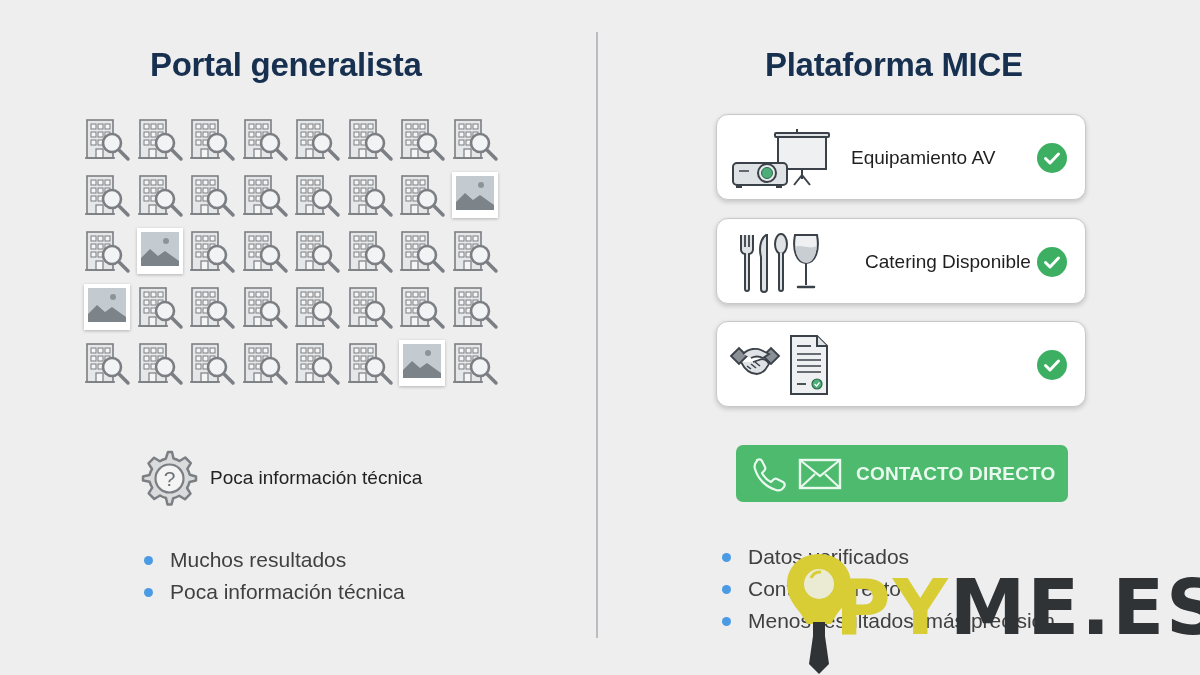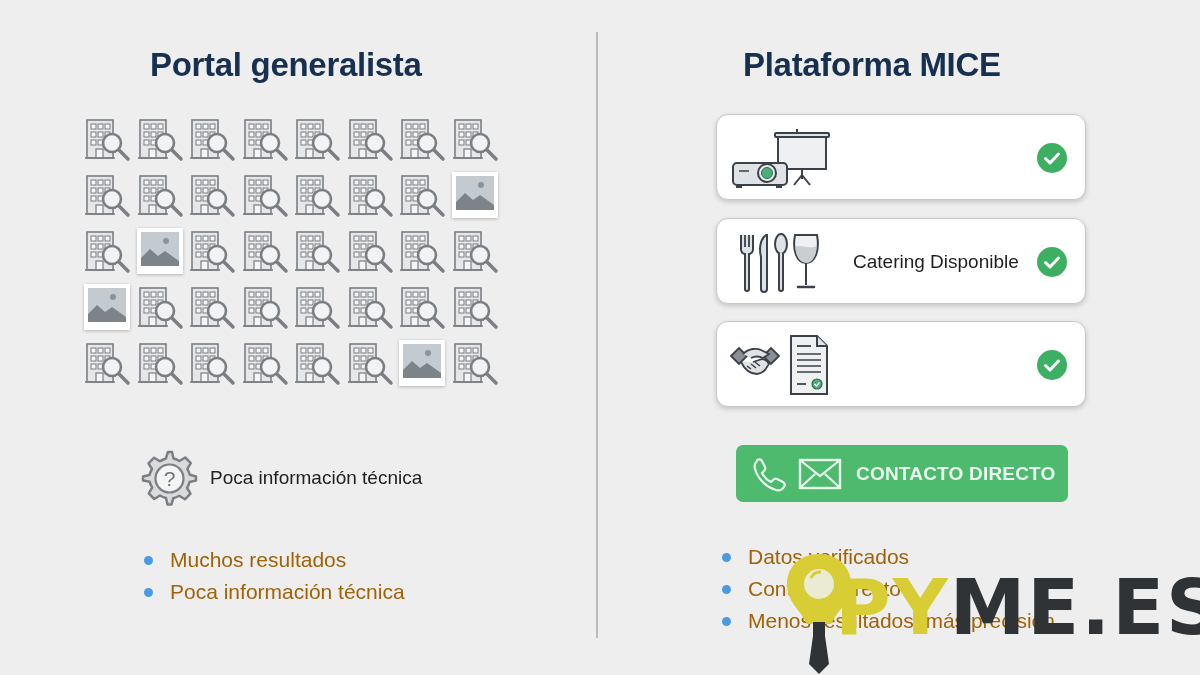--- a/index.html
+++ b/index.html
@@ -14,21 +14,21 @@
     position: absolute;
     top: 36px;
     font-size: 33px;
     font-weight: 700;
     color: #17304f;
     letter-spacing: -0.3px;
     white-space: nowrap;
     margin-top: 10px;
   }
   #left-title { left: 150px; }
-  #right-title { left: 743px; }
+  #right-title { left: 765px; }
   .divider {
     position: absolute;
     left: 596px; top: 32px;
     width: 2px; height: 606px;
     background: #b9bcc0;
   }
   
   .grid {
     position: absolute;
     left: 84px; top: 116px;
@@ -56,21 +56,21 @@
   
   .bullets {
     position: absolute;
     list-style: none;
   }
   .bullets li {
     position: relative;
     font-size: 21px;
     line-height: 32px;
     padding-left: 26px;
-    color: #a16207;
+    color: #404040;
     white-space: nowrap;
   }
   .bullets li::before {
     content: "";
     position: absolute; left: 0; top: 12px;
     width: 9px; height: 9px;
     border-radius: 50%;
     background: #4a9be3;
   }
   #left-bullets { left: 144px; top: 544px; }
@@ -849,20 +849,21 @@
     <line x1="73" y1="42" x2="73" y2="52" stroke="#3b4148" stroke-width="2"></line>
     <line x1="73" y1="48" x2="65" y2="58" stroke="#3b4148" stroke-width="2"></line>
     <line x1="73" y1="48" x2="81" y2="58" stroke="#3b4148" stroke-width="2"></line>
     <rect x="4" y="36" width="54" height="22" rx="4" fill="#dfe3e6" stroke="#3b4148" stroke-width="2"></rect>
     <rect x="7" y="57" width="6" height="4" fill="#3b4148"></rect>
     <rect x="47" y="57" width="6" height="4" fill="#3b4148"></rect>
     <circle cx="38" cy="46" r="9" fill="#e9ecee" stroke="#3b4148" stroke-width="2"></circle>
     <circle cx="38" cy="46" r="5.5" fill="#4dae79" stroke="#2e6b4c" stroke-width="1"></circle>
     <line x1="10" y1="44" x2="20" y2="44" stroke="#3b4148" stroke-width="1.5"></line>
   </svg>
+  <span class="label" style="left:134px">Equipamiento AV</span>
   <svg class="check" viewBox="0 0 30 30">
     <circle cx="15" cy="15" r="15" fill="#3daf62"></circle>
     <path d="M8.5 15.5 l4.5 4.5 l8.5-9" fill="none" stroke="#fff" stroke-width="3" stroke-linecap="round" stroke-linejoin="round"></path>
   </svg>
 </div>
 
 <div class="card" id="card-catering">
   <svg class="icon" viewBox="0 0 100 62" width="100">
 
     <path d="M12 4 v14 a5 5 0 0 0 4 5 v35 a2 2 0 0 0 4 0 v-35 a5 5 0 0 0 4-5 v-14" fill="#dfe3e6" stroke="#3b4148" stroke-width="2"></path>
@@ -872,21 +873,21 @@
     <path d="M37 4 c-6 4 -7 14 -5 22 v32 a3 3 0 0 0 6 0 V4 z" fill="#dfe3e6" stroke="#3b4148" stroke-width="2"></path>
 
     <ellipse cx="52" cy="13" rx="6" ry="10" fill="#dfe3e6" stroke="#3b4148" stroke-width="2"></ellipse>
     <path d="M50 22 v36 a2 2 0 0 0 4 0 v-36" fill="#dfe3e6" stroke="#3b4148" stroke-width="2"></path>
 
     <path d="M66 4 h22 c3 16 -2 28 -11 28 c-9 0 -14 -12 -11 -28z" fill="#eef0f2" stroke="#3b4148" stroke-width="2"></path>
     <path d="M66.5 16 c6 -3 14 3 21 -1 c0 9 -4 17 -10 17 c-7 0 -11 -8 -11 -16z" fill="#c9ced3"></path>
     <line x1="77" y1="32" x2="77" y2="54" stroke="#3b4148" stroke-width="2"></line>
     <line x1="69" y1="56" x2="85" y2="56" stroke="#3b4148" stroke-width="2.5" stroke-linecap="round"></line>
   </svg>
-  <span class="label" style="left:136px">Catering Disponible</span>
+  <span class="label" style="left:148px">Catering Disponible</span>
   <svg class="check" viewBox="0 0 30 30">
     <circle cx="15" cy="15" r="15" fill="#3daf62"></circle>
     <path d="M8.5 15.5 l4.5 4.5 l8.5-9" fill="none" stroke="#fff" stroke-width="3" stroke-linecap="round" stroke-linejoin="round"></path>
   </svg>
 </div>
 
 <div class="card" id="card-contract">
   <svg class="icon" viewBox="0 0 110 62" width="110">
 
     <path d="M2 22 l8 -8 l8 8 l-8 8z" fill="#8a9096" stroke="#3b4148" stroke-width="1.8"></path>

